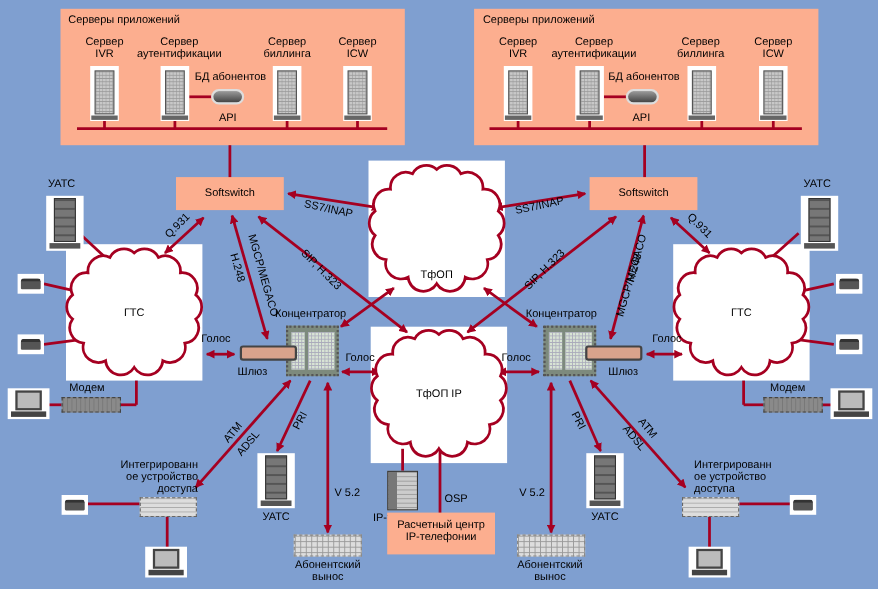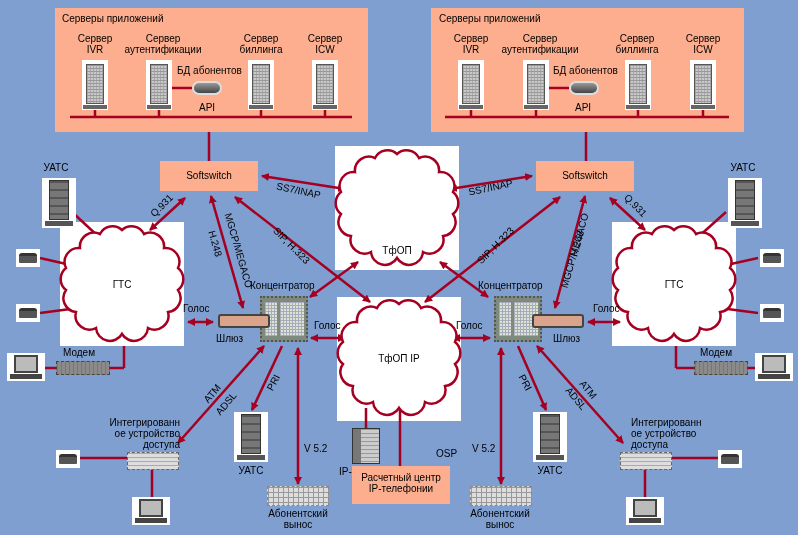--- a/index.html
+++ b/index.html
@@ -212,21 +212,21 @@
 <div class="lblL" style="left:456px;top:320px;">Голос</div>
 <div class="lblL" style="left:593px;top:303px;">Голос</div>
 <div class="lblL" style="left:202px;top:388px;transform:rotate(-50deg);">ATM</div>
 <div class="lblL" style="left:213px;top:398px;transform:rotate(-50deg);">ADSL</div>
 <div class="lblL" style="left:578px;top:384px;transform:rotate(50deg);">ATM</div>
 <div class="lblL" style="left:563px;top:393px;transform:rotate(50deg);">ADSL</div>
 <div class="lblL" style="left:265px;top:377px;transform:rotate(-62deg);">PRI</div>
 <div class="lblL" style="left:517px;top:377px;transform:rotate(62deg);">PRI</div>
 <div class="lblL" style="left:304px;top:443px;">V 5.2</div>
 <div class="lblL" style="left:472px;top:443px;">V 5.2</div>
-<div class="lblL" style="left:404px;top:448px;margin-left:32px;">OSP</div>
+<div class="lblL" style="left:404px;top:448px;">OSP</div>
 
 <div class="lbl" style="left:36px;top:162px;width:40px;">УАТС</div>
 <div class="pbx" style="left:42px;top:178px;">
     <div class="body"></div>
     <div class="foot"></div>
   </div>
 <div class="phone" style="left:16px;top:249px;">
     <div class="b"></div>
   </div>
 <div class="phone" style="left:16px;top:304px;">

